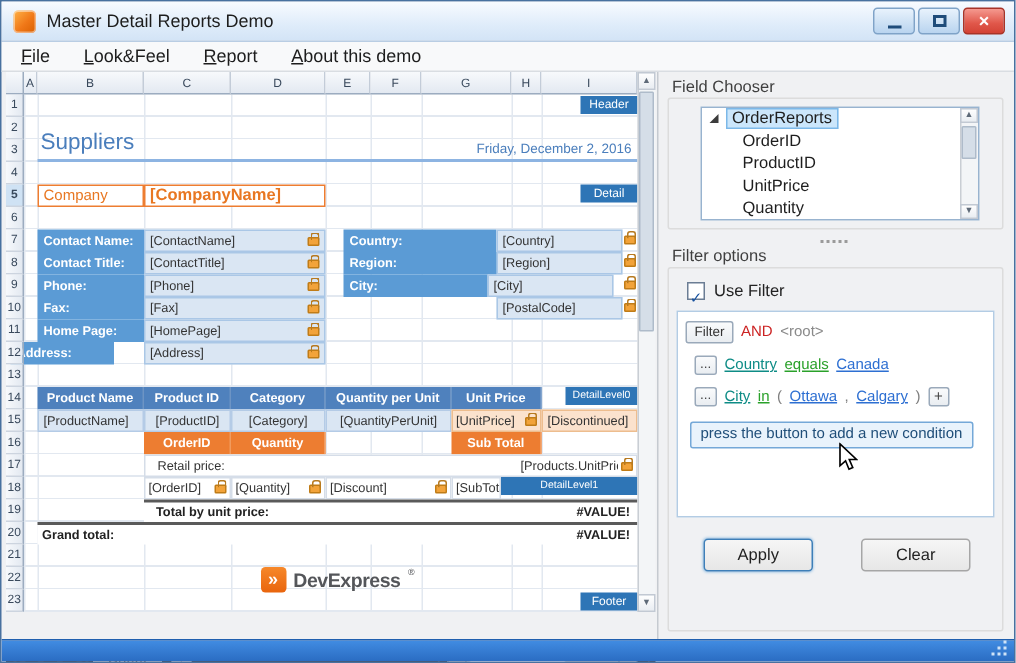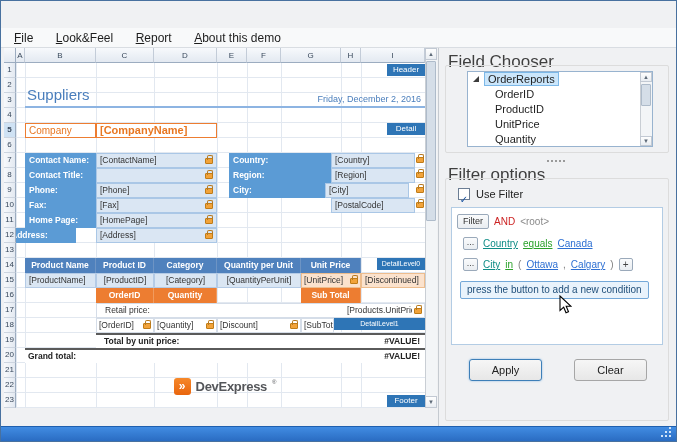--- a/index.html
+++ b/index.html
@@ -61,21 +61,21 @@
 .tabbar{position:absolute;left:3px;top:428px;width:433px;height:18px;background:#000000;border-top:1px solid #c6ccd3}
 .navbtn{position:absolute;top:4px;width:13px;height:11px;display:flex;align-items:center;justify-content:center;gap:1px}
 .trileft{width:0;height:0;border-style:solid;border-width:4px 5px 4px 0;border-color:transparent #5c6b7c transparent transparent}
 .triright{width:0;height:0;border-style:solid;border-width:4px 0 4px 5px;border-color:transparent transparent transparent #5c6b7c}
 .navbar{width:2px;height:8px;background:#5c6b7c}
 .sheettab{position:absolute;left:58px;top:1px;width:46px;height:17px;background:#fff;border:1px solid #9fb0c2;border-bottom:none;font-size:10px;text-align:center;line-height:16px;color:#222}
 .addtab{position:absolute;left:110px;top:3px;width:14px;height:13px;border:1px solid #9fb0c2;border-radius:2px;background:#fbfcfd;font-size:10px;line-height:11px;text-align:center;color:#5a6b7c}
 .vdots{position:absolute;font-size:11px;color:#97a1ad;line-height:14px}
 
 .rpanel{left:437px;top:47px;width:238px;height:378px;background:#f0f1f3;border-left:1px solid #c5cad0}
-.gcap{position:absolute;font-size:17px;color:#3f3f3f;white-space:nowrap}
+.gcap{position:absolute;font-size:11px;color:#3f3f3f;white-space:nowrap}
 .gbox{position:absolute;border:1px solid #dcdcdc;border-radius:2px}
 .treebox{position:absolute;background:#fff;border:1px solid #98b3cf}
 .titem{position:absolute;font-size:11px;color:#1e1e1e;line-height:15px;white-space:nowrap}
 .tsel{background:#cbe6fb;border:1px solid #7cb8e8;padding:0 3px}
 .expander{position:absolute;width:0;height:0;border-style:solid;border-width:0 0 6px 6px;border-color:transparent transparent #3c3c3c transparent}
 .paneldots{position:absolute;width:2px;height:2px;background:#9a9a9a;box-shadow:4px 0 #9a9a9a,8px 0 #9a9a9a,12px 0 #9a9a9a,16px 0 #9a9a9a}
 .cbox{position:absolute;width:12px;height:12px;background:#fff;border:1px solid #6b7d94;text-align:center}
 .cbox span{font-size:10px;line-height:11px;color:#15509e;font-weight:bold}
 .cblabel{position:absolute;font-size:11px;color:#222}
 .filterarea{position:absolute;left:450px;top:206px;width:212px;height:138px;background:#fff;border:1px solid #b3cce4}
@@ -94,20 +94,33 @@
 .pushbtn.primary{border-color:#3e7fb8;box-shadow:0 0 2px #7db4e0}
 
 .statusbar{position:absolute;left:0;right:0;bottom:0;height:15px;background:linear-gradient(#418ce2,#2a6cc2);border-top:1px solid #1f5fae}
 .grip{position:absolute;right:5px;bottom:4px;width:2px;height:2px;background:#cfe3f8;box-shadow:0 -4px #cfe3f8,0 -8px #cfe3f8,-4px 0 #cfe3f8,-4px -4px #cfe3f8,-8px 0 #cfe3f8}
 </style>
 </head>
 <body>
 
 <div class="win">
 
+  <div class="titlebar">
+    <div class="appicon"></div>
+    <div class="apptitle">Master Detail Reports Demo</div>
+    <div class="winbtn min" style="left:581px">
+        <span class="minglyph"></span>
+      </div>
+    <div class="winbtn max" style="left:611px">
+        <span class="maxglyph"></span>
+      </div>
+    <div class="winbtn close" style="left:641px">
+        <span>×</span>
+      </div>
+  </div>
 
   <div class="menubar">
     <span class="menuitem">File</span>
     <span class="menuitem">Look&amp;Feel</span>
     <span class="menuitem">Report</span>
     <span class="menuitem">About this demo</span>
   </div>
 
   <div class="a sheetbg"></div>
   <div class="a" id="gridlines" style="left:0;top:0">
@@ -132,20 +145,21 @@
   <div class="a ccell" style="left:24px;top:122px;width:71px;height:15px">Company</div>
   <div class="a ccell val" style="left:95px;top:122px;width:121px;height:15px">[CompanyName]</div>
 
   <div class="a flabel" style="left:24px;top:152px;width:71px;height:15px">Contact Name:</div>
   <div class="a fvalue" style="left:95px;top:152px;width:121px;height:15px">
       <span class="txt">[ContactName]</span>
       <span class="lock" style="right:3px;top:4px"></span>
     </div>
   <div class="a flabel" style="left:24px;top:167px;width:71px;height:15px">Contact Title:</div>
   <div class="a fvalue" style="left:95px;top:167px;width:121px;height:15px">
+      <span class="txt">[ContactTitle]</span>
       <span class="lock" style="right:3px;top:4px"></span>
     </div>
   <div class="a flabel" style="left:24px;top:182px;width:71px;height:15px">Phone:</div>
   <div class="a fvalue" style="left:95px;top:182px;width:121px;height:15px">
       <span class="txt">[Phone]</span>
       <span class="lock" style="right:3px;top:4px"></span>
     </div>
   <div class="a flabel" style="left:24px;top:197px;width:71px;height:15px">Fax:</div>
   <div class="a fvalue" style="left:95px;top:197px;width:121px;height:15px">
       <span class="txt">[Fax]</span>

